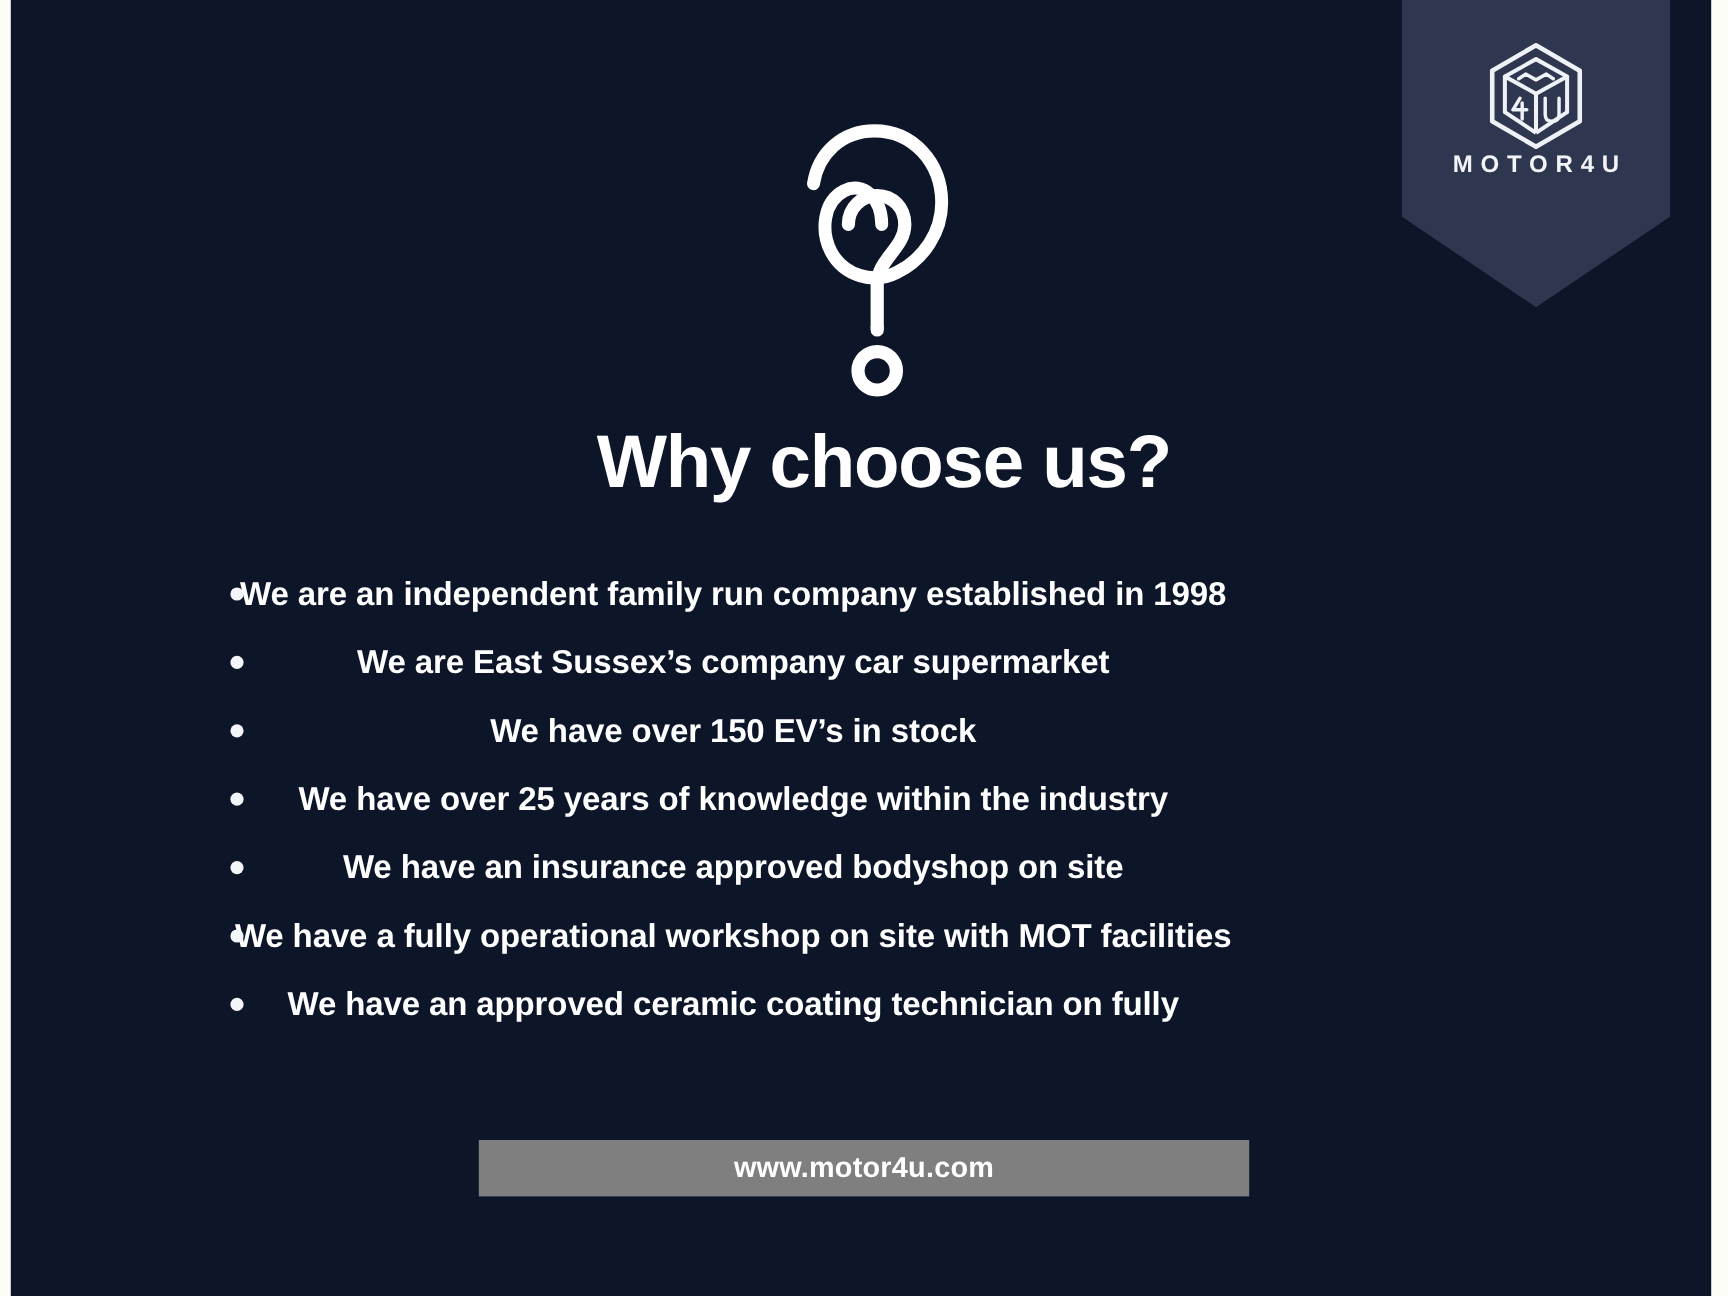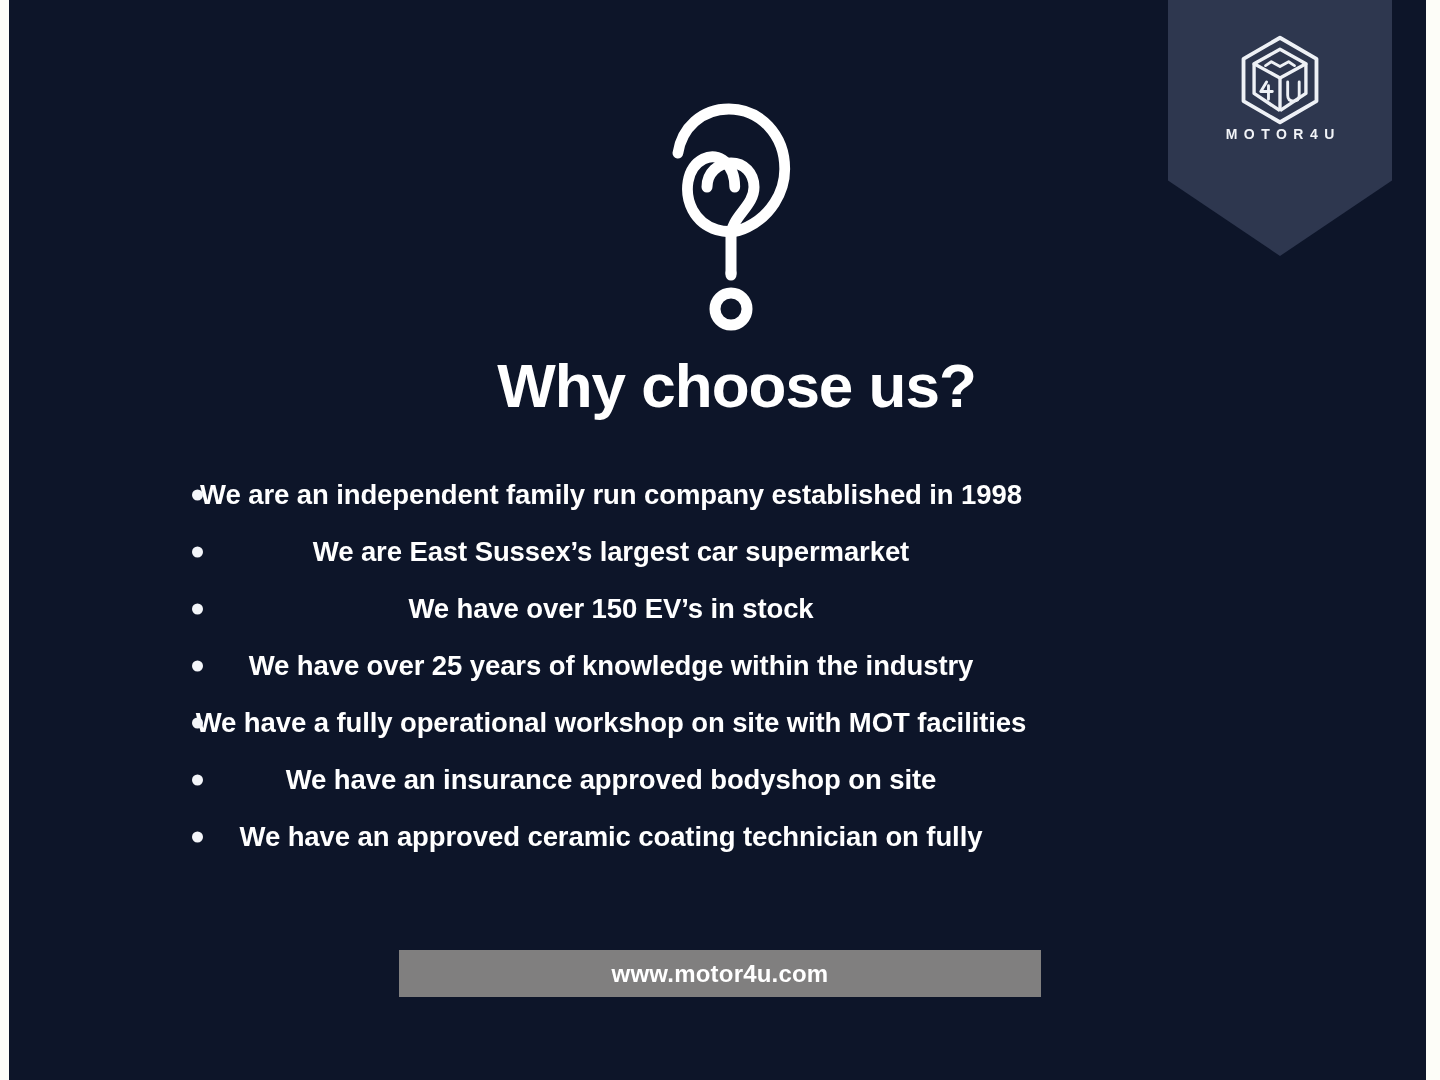--- a/index.html
+++ b/index.html
@@ -54,21 +54,21 @@
   }
   .ribbon-logo svg { display:block; width:96px; height:96px; }
 
   .ribbon-word {
     position:absolute;
     left:0;
     top:140px;
     width:100%;
     text-align:center;
     color:#f2f4f8;
-    font-size:14px;
+    font-size:20px;
     font-weight:700;
     letter-spacing:6.5px;
     text-indent:6.5px;
     font-family:"Liberation Sans", sans-serif;
   }
 
   
   .qmark {
     position:absolute;
     left:636px;
@@ -207,41 +207,41 @@
 
     <div class="bullets">
 
       <div class="bullet-row">
         <span class="bullet-dot"></span>
         <span class="bullet-text">We are an independent family run company established in 1998</span>
       </div>
 
       <div class="bullet-row">
         <span class="bullet-dot"></span>
-        <span class="bullet-text">We are East Sussex’s largest car supermarket</span>
+        <span class="bullet-text">We are East Sussex’s company car supermarket</span>
       </div>
 
       <div class="bullet-row">
         <span class="bullet-dot"></span>
         <span class="bullet-text">We have over 150 EV’s in stock</span>
       </div>
 
       <div class="bullet-row">
         <span class="bullet-dot"></span>
         <span class="bullet-text">We have over 25 years of knowledge within the industry</span>
       </div>
 
       <div class="bullet-row">
         <span class="bullet-dot"></span>
+        <span class="bullet-text">We have an insurance approved bodyshop on site</span>
+      </div>
+
+      <div class="bullet-row">
+        <span class="bullet-dot"></span>
         <span class="bullet-text">We have a fully operational workshop on site with MOT facilities</span>
-      </div>
-
-      <div class="bullet-row">
-        <span class="bullet-dot"></span>
-        <span class="bullet-text">We have an insurance approved bodyshop on site</span>
       </div>
 
       <div class="bullet-row">
         <span class="bullet-dot"></span>
         <span class="bullet-text">We have an approved ceramic coating technician on fully</span>
       </div>
 
     </div>
 
     <div class="website-bar">

